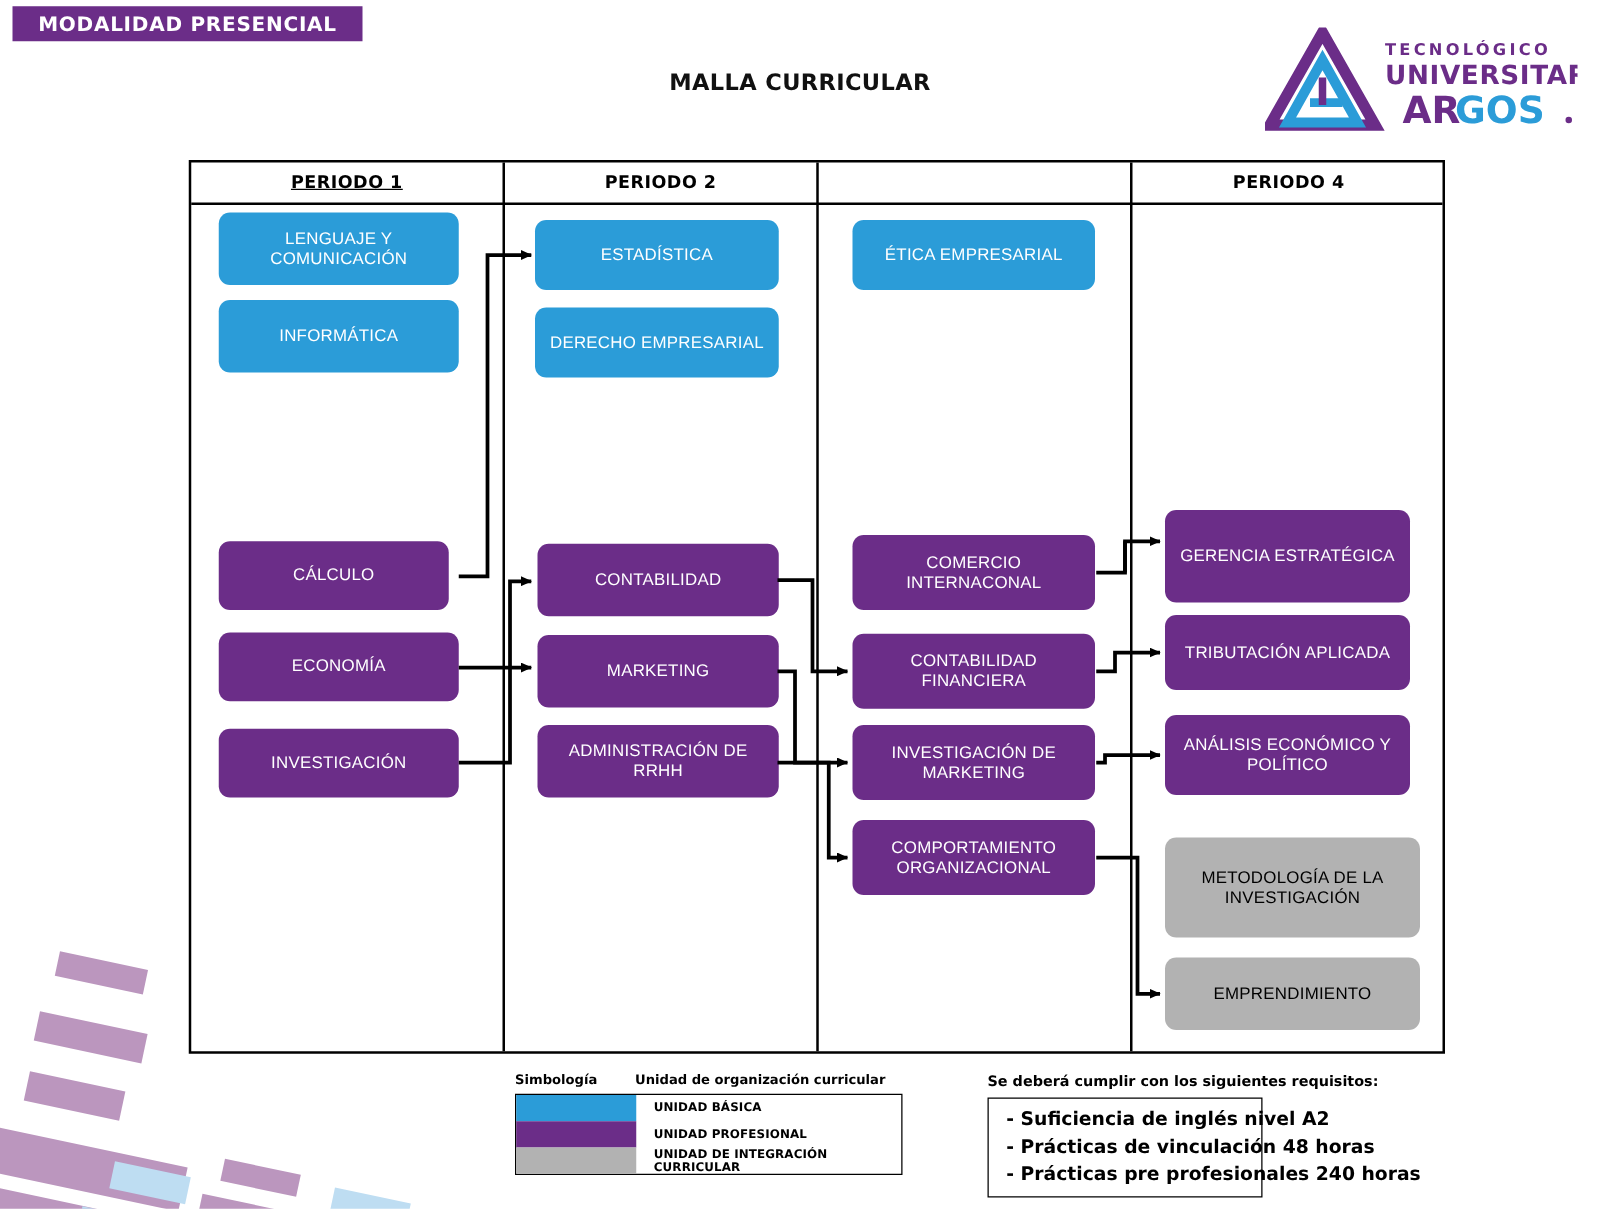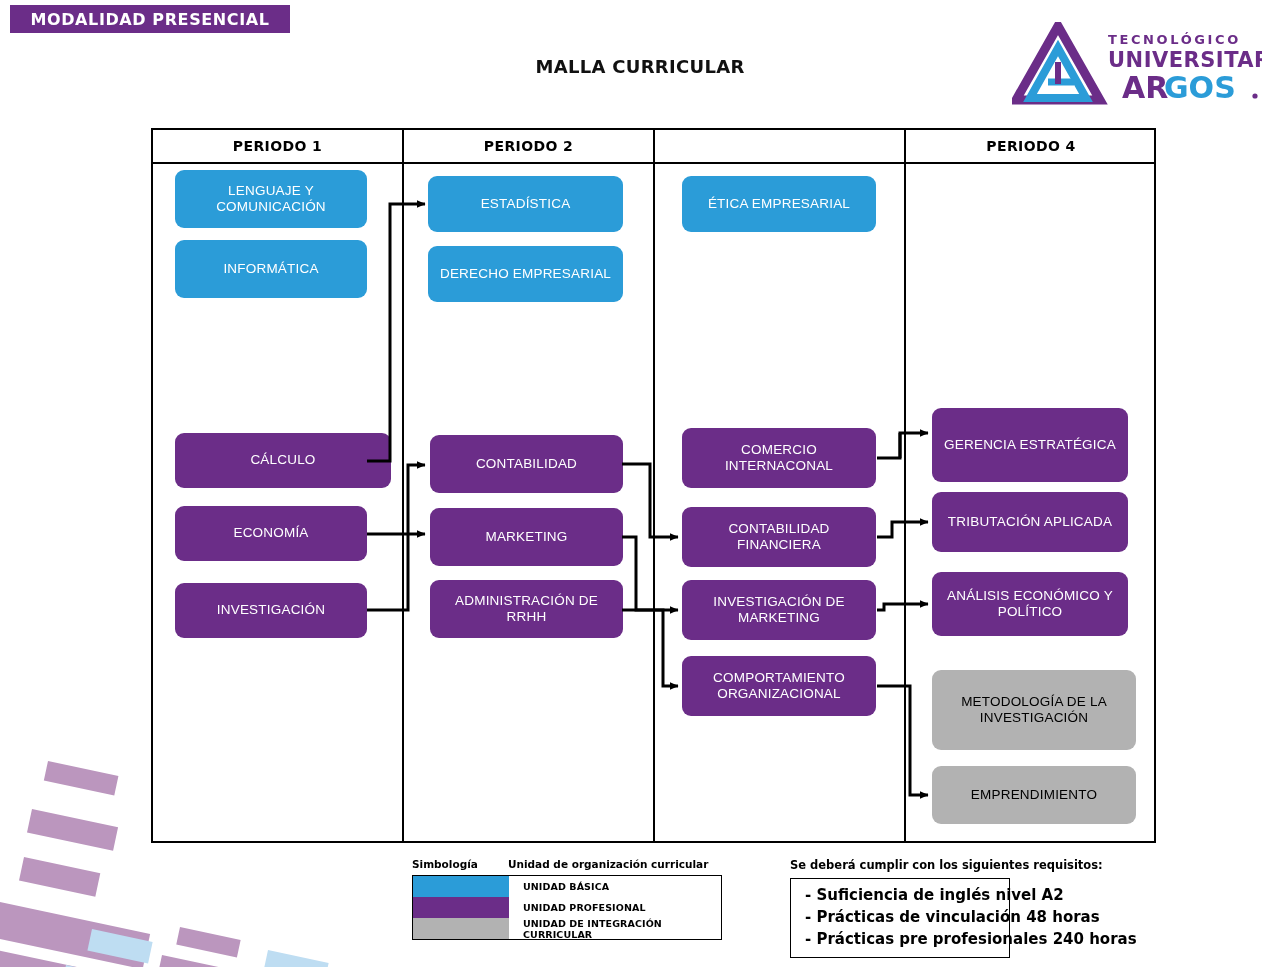--- a/index.html
+++ b/index.html
@@ -120,21 +120,21 @@
   <text x="152" y="76" font-family="DejaVu Sans, sans-serif" font-size="30" font-weight="bold" fill="#2B9CD8">GOS</text>
   <circle cx="243" cy="74" r="2.6" fill="#6B2D88"></circle>
 </svg>
 
 <div id="grid">
   <div id="hdr-rule"></div>
   <div class="col-div" style="left:249px;"></div>
   <div class="col-div" style="left:500px;"></div>
   <div class="col-div" style="left:751px;"></div>
 
-  <div class="col-head" style="left:0;width:249px;">PERIODO 1</div>
+  <div class="col-head" style="left:0;width:249px;text-decoration:underline;">PERIODO 1</div>
   <div class="col-head" style="left:251px;width:249px;">PERIODO 2</div>
   <div class="col-head" style="left:753px;width:250px;">PERIODO 4</div>
 </div>
 
 <svg id="wires" viewBox="0 0 1280 967">
   <defs>
     <marker id="ah" markerWidth="9" markerHeight="8" refX="8.4" refY="4" orient="auto" markerUnits="userSpaceOnUse">
       <path d="M0,0 L9,4 L0,8 z" fill="#000"></path>
     </marker>
   </defs>
@@ -161,21 +161,21 @@
     <path d="M877,686 L910,686 L910,795 L928,795"></path>
   </g>
 
   <g fill="none" stroke="#000" stroke-width="3">
     <path d="M900,433 L900,458"></path>
   </g>
 </svg>
 
 <div class="box basica" style="left:175px;top:170px;width:192px;height:58px;">LENGUAJE Y COMUNICACIÓN</div>
 <div class="box basica" style="left:175px;top:240px;width:192px;height:58px;">INFORMÁTICA</div>
-<div class="box profesional" style="left:175px;top:433px;width:216px;height:55px;">CÁLCULO</div>
+<div class="box profesional" style="left:175px;top:433px;width:184px;height:55px;">CÁLCULO</div>
 <div class="box profesional" style="left:175px;top:506px;width:192px;height:55px;">ECONOMÍA</div>
 <div class="box profesional" style="left:175px;top:583px;width:192px;height:55px;">INVESTIGACIÓN</div>
 
 <div class="box basica" style="left:428px;top:176px;width:195px;height:56px;">ESTADÍSTICA</div>
 <div class="box basica" style="left:428px;top:246px;width:195px;height:56px;">DERECHO EMPRESARIAL</div>
 <div class="box profesional" style="left:430px;top:435px;width:193px;height:58px;">CONTABILIDAD</div>
 <div class="box profesional" style="left:430px;top:508px;width:193px;height:58px;">MARKETING</div>
 <div class="box profesional" style="left:430px;top:580px;width:193px;height:58px;">ADMINISTRACIÓN DE RRHH</div>
 
 <div class="box basica" style="left:682px;top:176px;width:194px;height:56px;">ÉTICA EMPRESARIAL</div>

